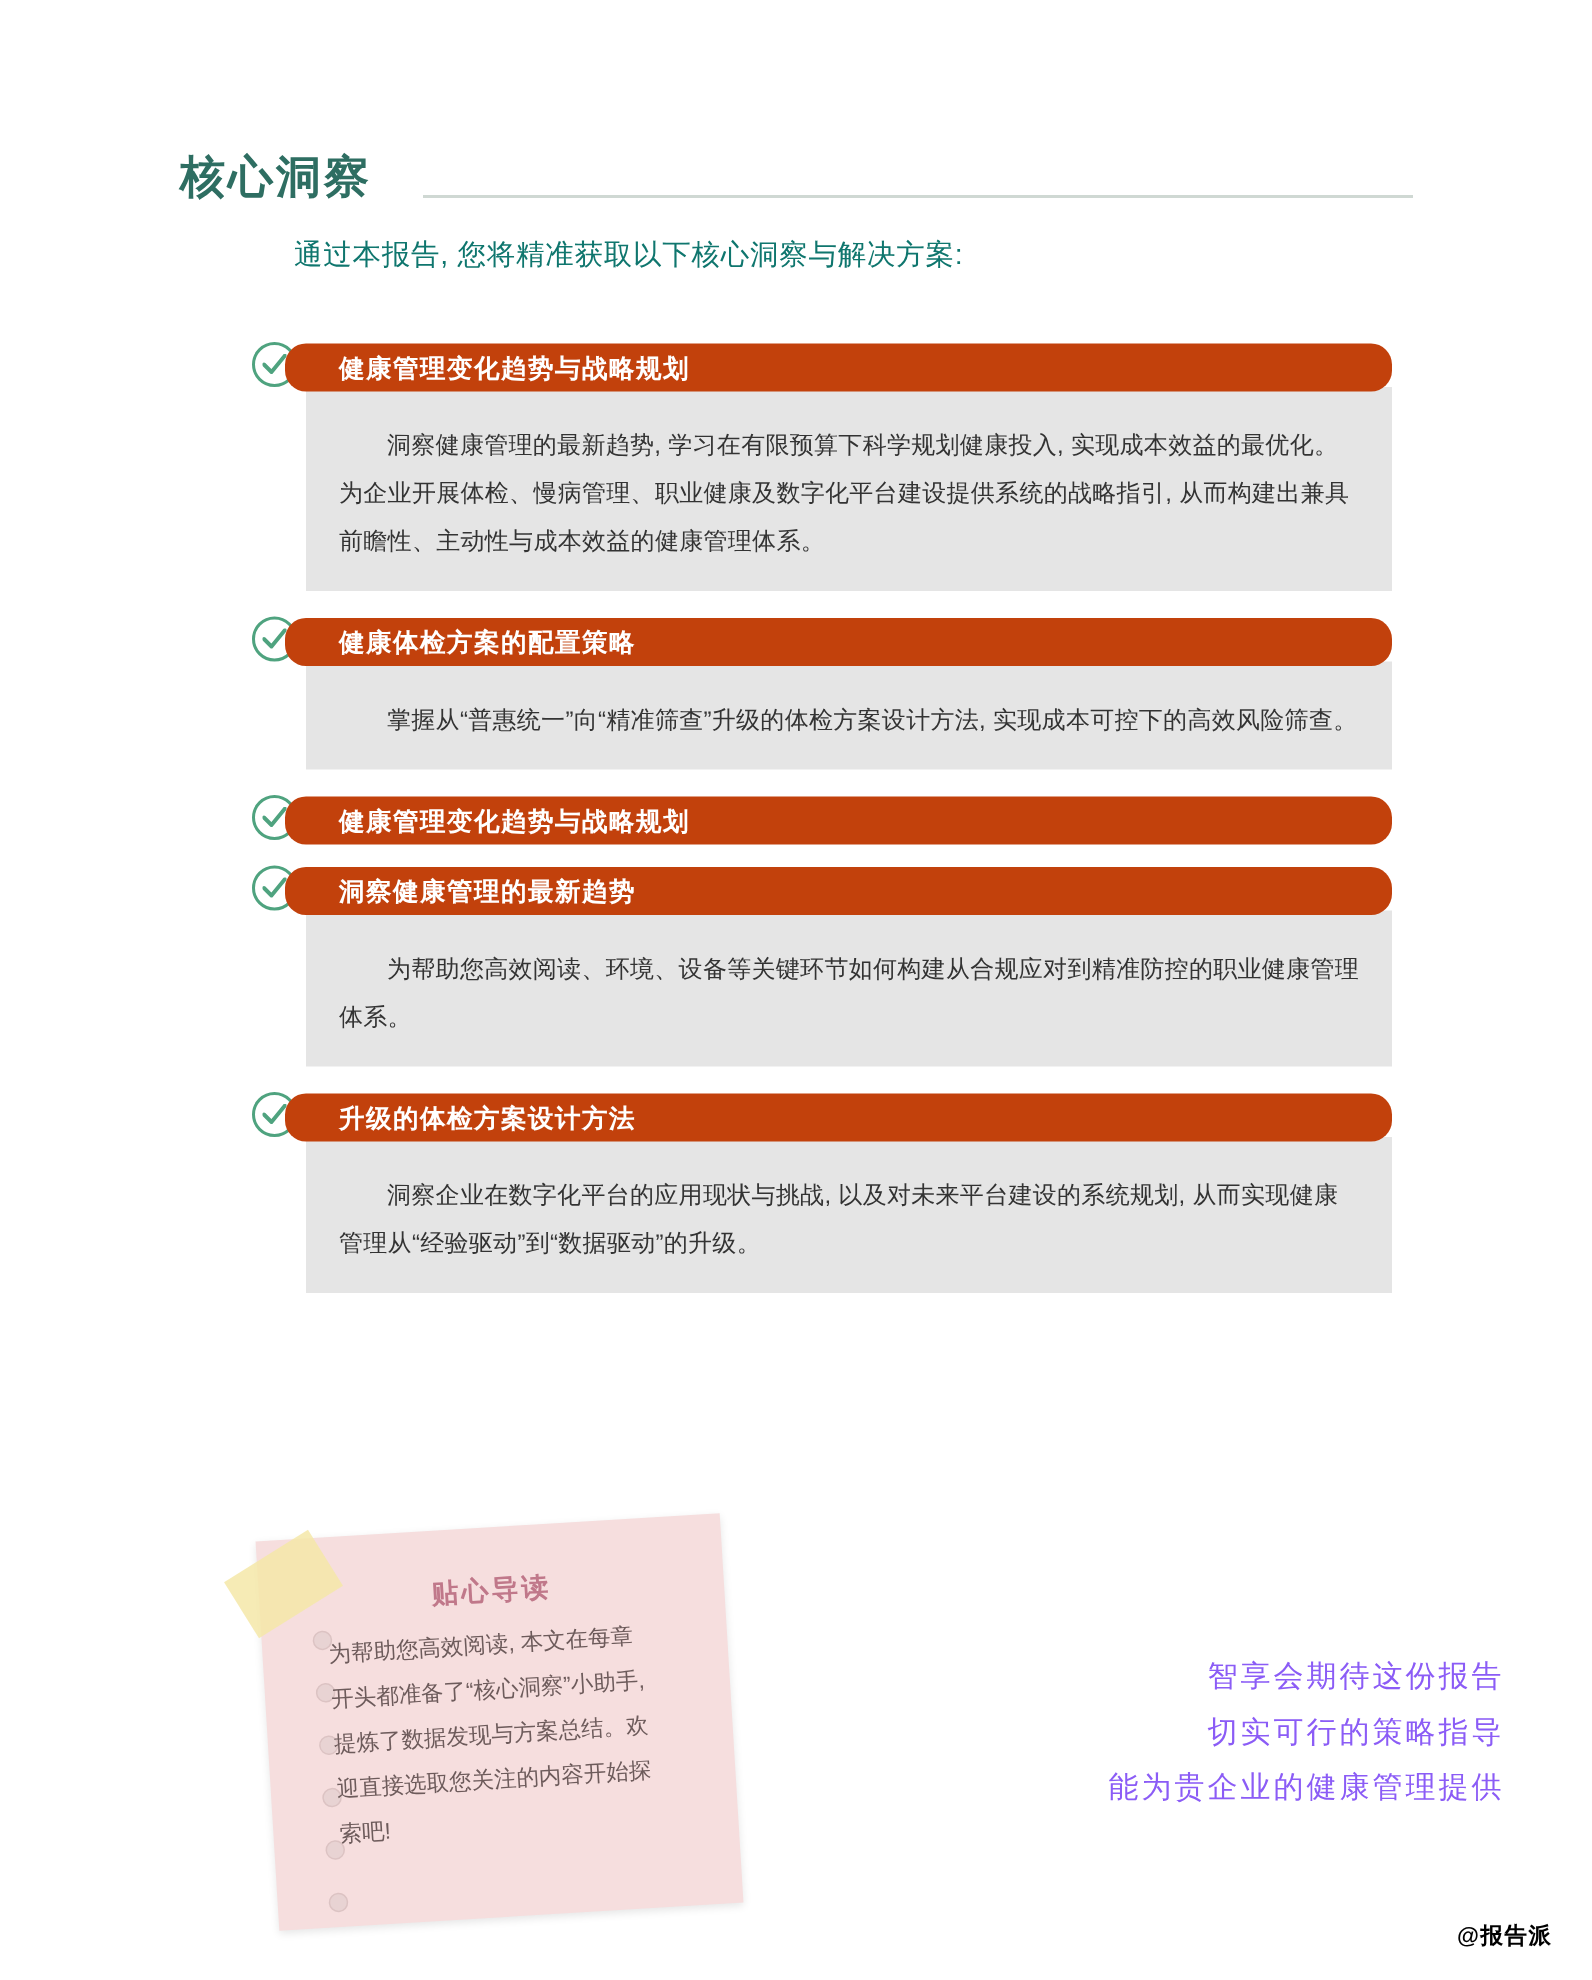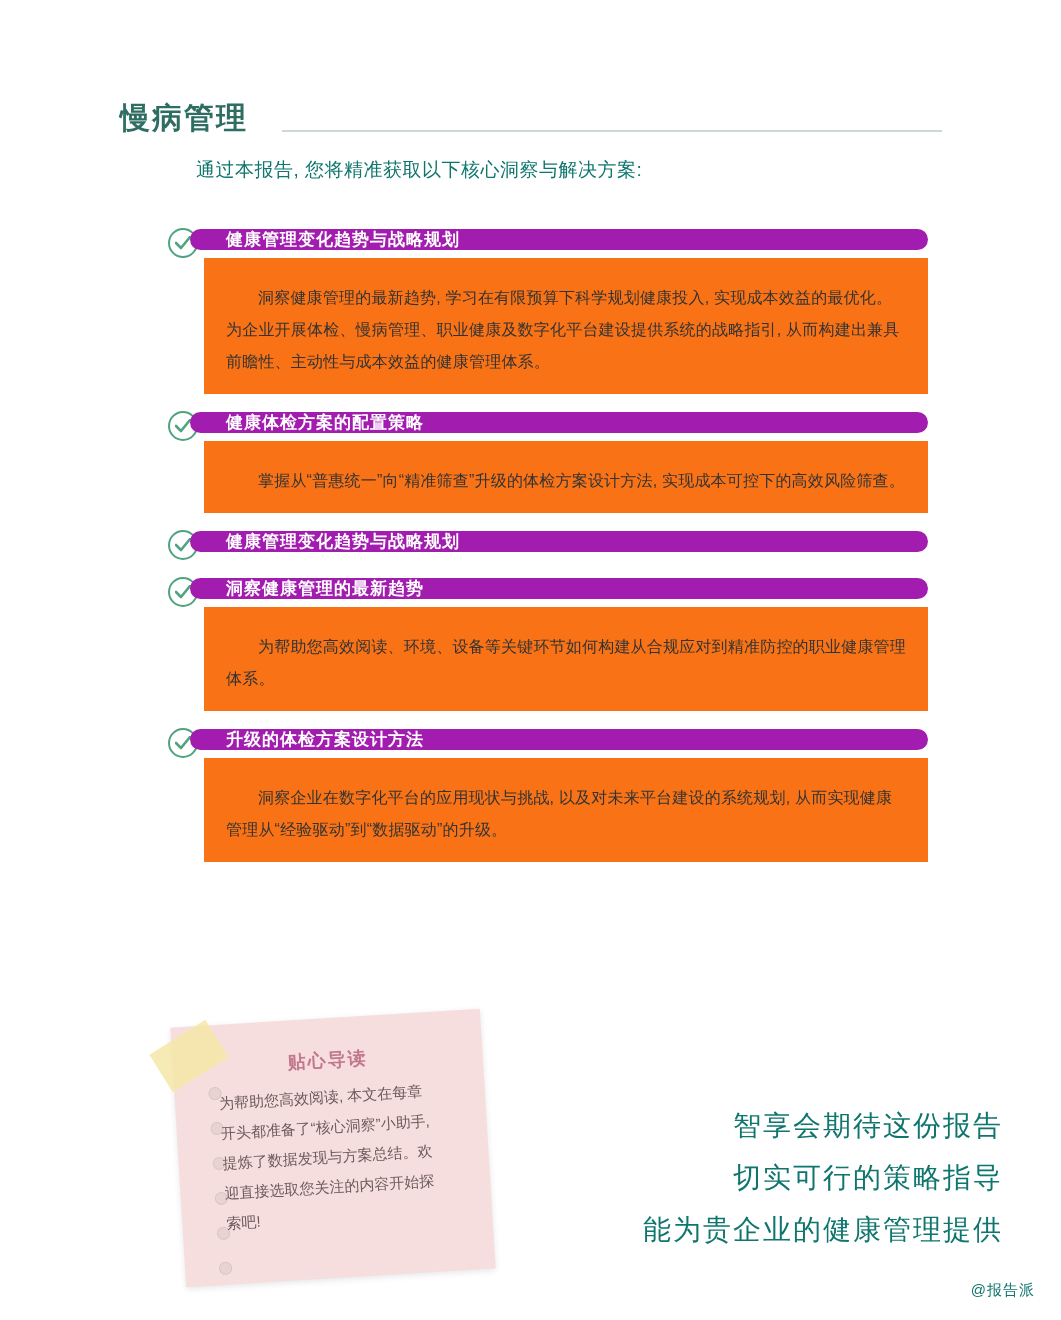--- a/index.html
+++ b/index.html
@@ -55,38 +55,38 @@
     box-sizing:border-box;
     background:#ffffff;
   }
   .check svg{
     position:absolute;left:5px;top:6px;
   }
   .sec-bar{
     position:absolute;
     left:22px;top:1px;
     right:0;
-    height:21px;
-    background:#a21caf;
+    height:32px;
+    background:#c2410c;
     border-radius:14px;
     display:flex;
     align-items:center;
   }
   .sec-bar .label{
     margin-left:36px;
     color:#ffffff;
     font-size:17px;
     font-weight:bold;
     letter-spacing:1px;
   }
 
   .sec-body{
     margin-left:36px;
     margin-top:0px;
-    background:#f97316;
+    background:#e5e5e5;
     padding:24px 22px 16px 22px;
     box-sizing:border-box;
   }
   .sec-body p{
     margin:0;
     font-size:16px;
     line-height:2.0;
     color:#333333;
     text-indent:2em;
     letter-spacing:.2px;
@@ -144,39 +144,40 @@
     box-sizing:border-box;
     margin-bottom:22px;
   }
 
   
   .closing{
     position:absolute;
     right:58px;top:1100px;
     width:460px;
     text-align:right;
-    color:#0f766e;
-    font-size:28px;
+    color:#8b5cf6;
+    font-size:20px;
     line-height:1.85;
     letter-spacing:2px;
   }
 
   
   .watermark{
     position:absolute;
     right:26px;bottom:20px;
-    color:#0f766e;
+    color:#000000;
     font-size:15px;
     letter-spacing:1px;
+    font-weight:bold;
   }
 </style>
 </head>
 <body>
 
-<div class="page-title">慢病管理</div>
+<div class="page-title">核心洞察</div>
 <div class="title-rule"></div>
 <div class="subtitle">通过本报告, 您将精准获取以下核心洞察与解决方案:</div>
 
 <div class="sections">
 
   <div class="section">
     <div class="sec-head">
       <div class="check">
         <svg width="16" height="14" viewBox="0 0 16 14" fill="none">
             <path d="M1 7 L6 12 L15 1" stroke="#4fa37f" stroke-width="2.6" stroke-linecap="round" stroke-linejoin="round"></path>

